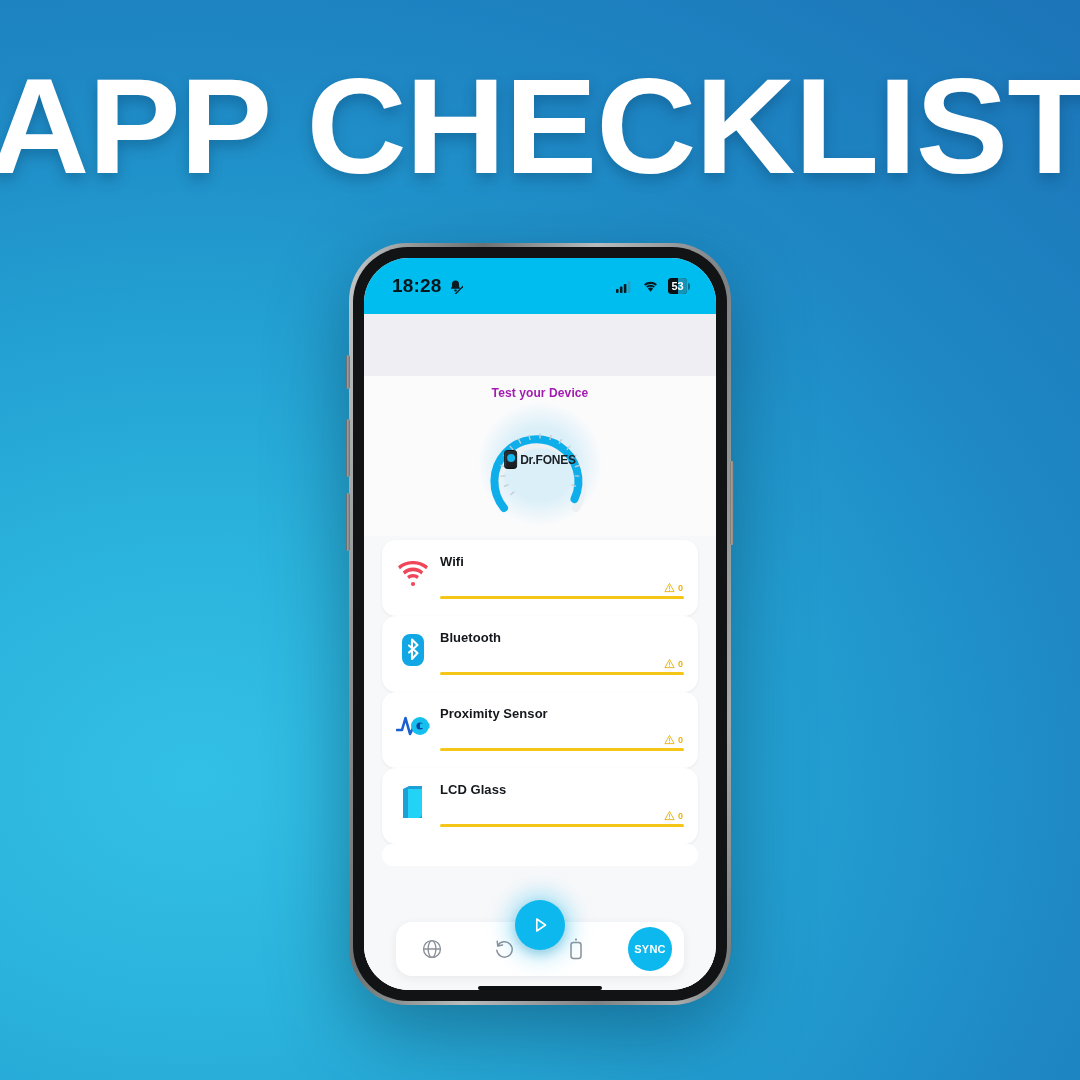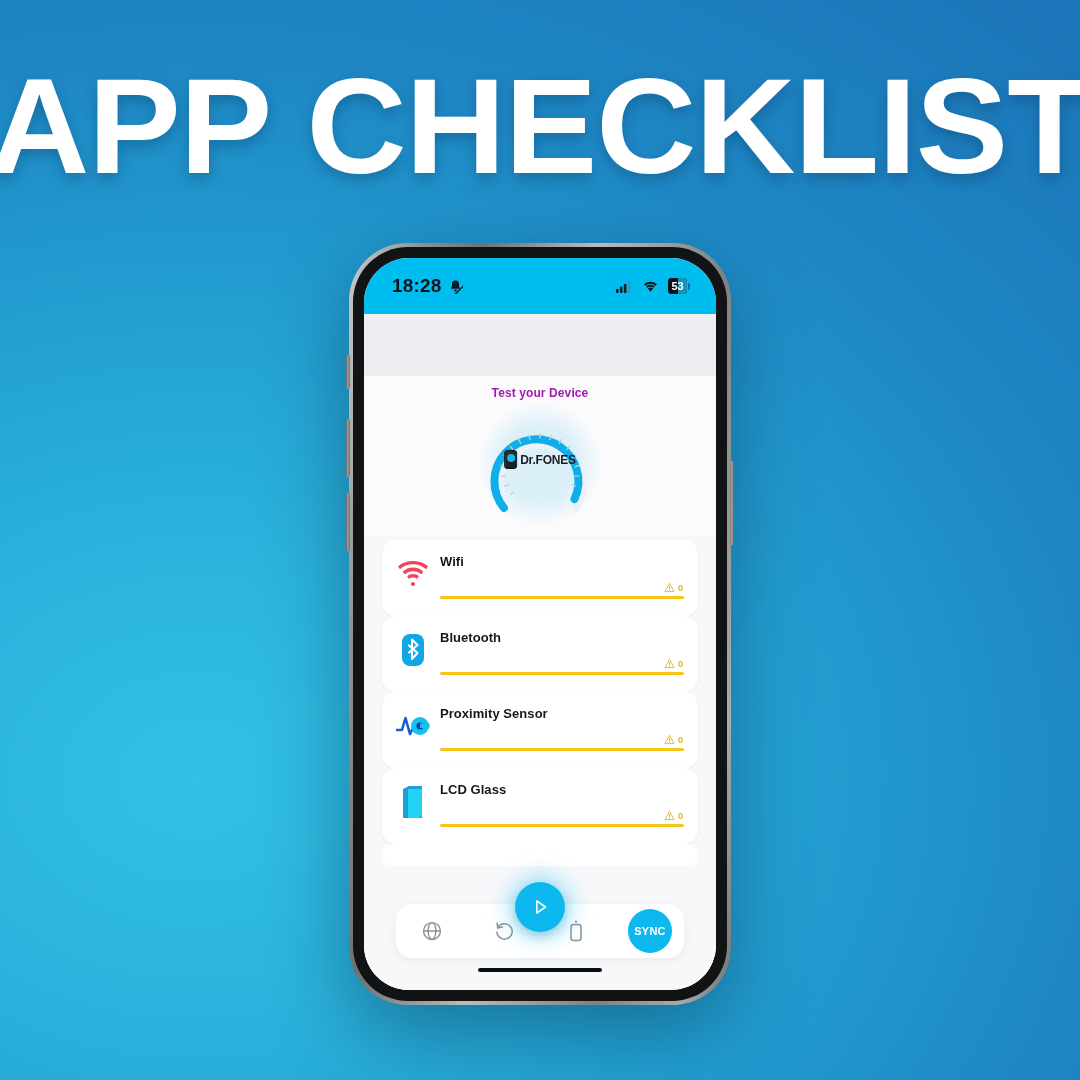--- a/index.html
+++ b/index.html
@@ -251,21 +251,21 @@
 
   
   #bottom-area {
     position: absolute;
     left: 0; right: 0; bottom: 0;
     height: 104px;
     background: linear-gradient(180deg, rgba(247,248,250,0) 0%, #f7f8fa 28%, #f7f8fa 100%);
     display: flex;
     flex-direction: column;
     align-items: center;
-    justify-content: flex-start;
+    justify-content: flex-end;
     padding-top: 18px;
   }
   #navbar {
     width: 288px;
     height: 54px;
     background: #ffffff;
     border-radius: 16px;
     display: flex;
     align-items: center;
     justify-content: space-between;

